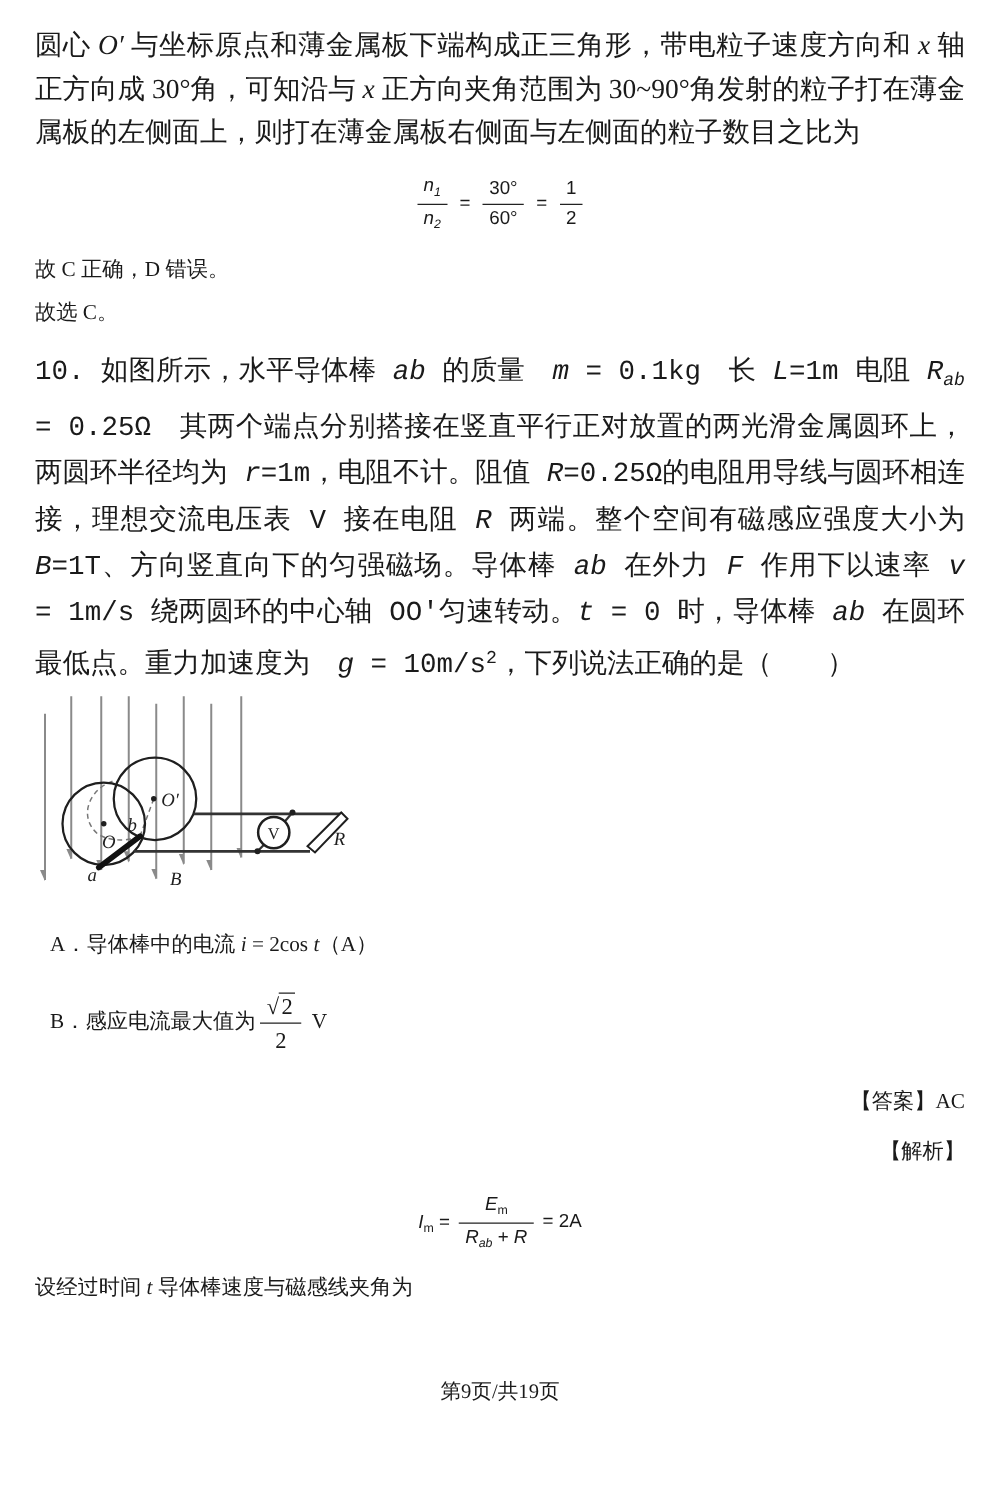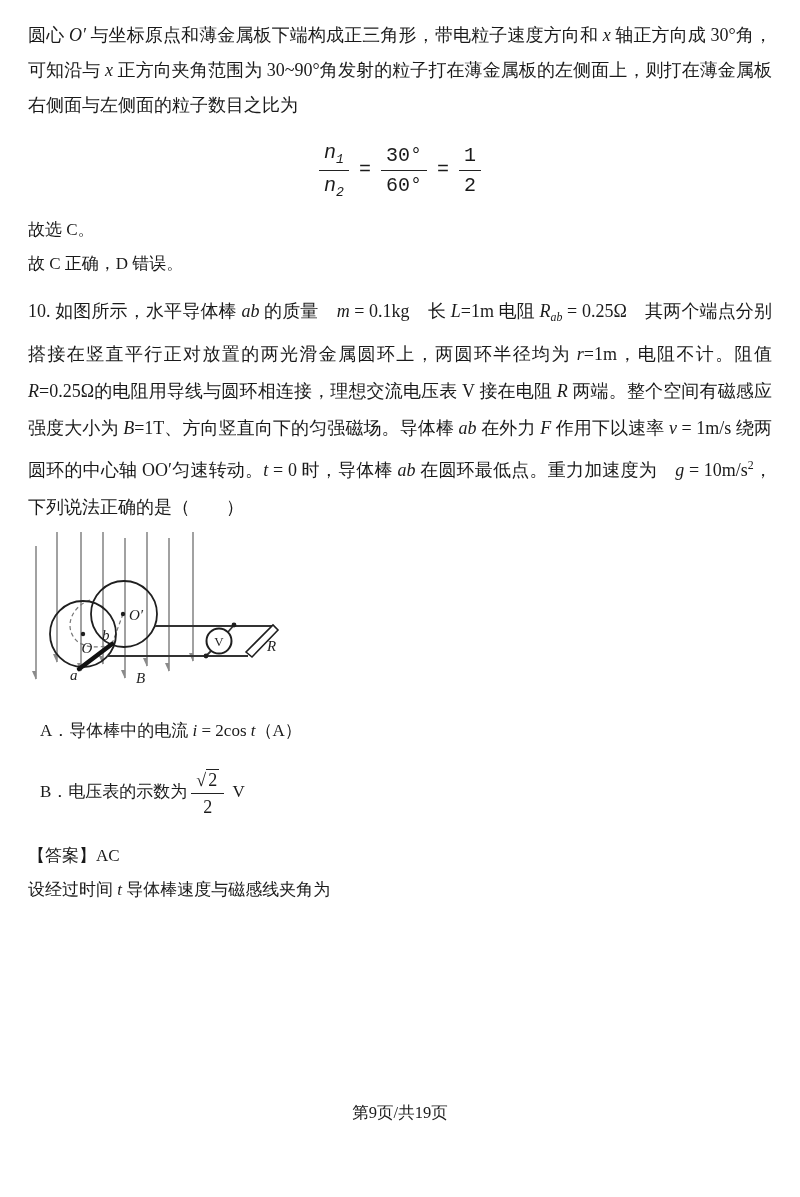--- a/index.html
+++ b/index.html
@@ -2,32 +2,32 @@
 <html><head>
 <meta charset="utf-8">
 <style>
   html,body{margin:0;padding:0;}
   body{
     width:800px;height:1197px;background:#ffffff;color:#1a1a1a;
     font-family:"Liberation Serif","DejaVu Serif",serif;
     overflow:hidden;position:relative;
   }
   .page{padding:18px 28px 0 28px;}
-  .para{margin:0;font-size:18px;line-height:35px;text-align:justify;}
-  .q10{line-height:37px;margin-top:12px;}
+  .para{margin:0;font-size:22px;line-height:35px;text-align:justify;}
+  .q10{line-height:37px;margin-top:12px;font-family:Liberation Mono, monospace;}
   .line{margin:0;font-size:17px;line-height:34px;}
-  .gapline{margin-top:6px;}
+  .gapline{margin-top:6px;text-align:right;}
   .r-t{font-style:normal;}
   .r-i{font-style:italic;}
   .r-sub{font-size:66%;vertical-align:-0.35em;}
   .r-isub{font-style:italic;font-size:66%;vertical-align:-0.35em;}
   .r-sup{font-size:66%;vertical-align:0.55em;}
   .formula{
-    text-align:center;font-size:20px;line-height:1.25;margin:16px 0 12px;
-    font-family:Liberation Mono, monospace;
+    text-align:center;font-size:15px;line-height:1.25;margin:16px 0 12px;
+    font-family:Liberation Sans, sans-serif;
   }
   .frac{display:inline-block;vertical-align:middle;text-align:center;margin:0 3px;}
   .fnum{display:block;border-bottom:1.4px solid #222;padding:1px 5px 2px;}
   .fden{display:block;padding:2px 5px 0;}
   .eq{margin:0 7px;}
   .sqrt-sym{margin-right:0;}
   .sqrt-rad{border-top:1.4px solid #222;padding:0 2px;}
   .opt{margin:12px;font-size:17px;line-height:37px;}
   .optB{line-height:1.25;padding:7px 0 8px;}
   .optB .frac{font-size:18px;margin:0 4px;}
@@ -41,22 +41,22 @@
 <body>
 
 <div class="page">
 
   <p class="para"><span class="r-t">圆心 </span><span class="r-i">O′</span><span class="r-t"> 与坐标原点和薄金属板下端构成正三角形，带电粒子速度方向和 </span><span class="r-i">x</span><span class="r-t"> 轴正方向成 30°角，可知沿与 </span><span class="r-i">x</span><span class="r-t"> 正方向夹角范围为 30~90°角发射的粒子打在薄金属板的左侧面上，则打在薄金属板右侧面与左侧面的粒子数目之比为</span></p>
 
   <div class="formula">
     <span class="frac"><span class="fnum"><span class="r-i">n</span><span class="r-isub">1</span></span><span class="fden"><span class="r-i">n</span><span class="r-isub">2</span></span></span><span class="eq">=</span><span class="frac"><span class="fnum">30°</span><span class="fden">60°</span></span><span class="eq">=</span><span class="frac"><span class="fnum">1</span><span class="fden">2</span></span>
   </div>
 
+  <p class="line">故 C 正确，D 错误。</p>
   <p class="line">故选 C。</p>
-  <p class="line">故 C 正确，D 错误。</p>
 
   <p class="para q10"><span class="r-t">10. 如图所示，水平导体棒 </span><span class="r-i">ab</span><span class="r-t"> 的质量　</span><span class="r-i">m</span><span class="r-t"> = 0.1kg　长 </span><span class="r-i">L</span><span class="r-t">=1m 电阻 </span><span class="r-i">R</span><span class="r-isub">ab</span><span class="r-t"> = 0.25Ω　其两个端点分别搭接在竖直平行正对放置的两光滑金属圆环上，两圆环半径均为 </span><span class="r-i">r</span><span class="r-t">=1m，电阻不计。阻值 </span><span class="r-i">R</span><span class="r-t">=0.25Ω的电阻用导线与圆环相连接，理想交流电压表 V 接在电阻 </span><span class="r-i">R</span><span class="r-t"> 两端。整个空间有磁感应强度大小为 </span><span class="r-i">B</span><span class="r-t">=1T、方向竖直向下的匀强磁场。导体棒 </span><span class="r-i">ab</span><span class="r-t"> 在外力 </span><span class="r-i">F</span><span class="r-t"> 作用下以速率 </span><span class="r-i">v</span><span class="r-t"> = 1m/s 绕两圆环的中心轴 OO′匀速转动。</span><span class="r-i">t</span><span class="r-t"> = 0 时，导体棒 </span><span class="r-i">ab</span><span class="r-t"> 在圆环最低点。重力加速度为　</span><span class="r-i">g</span><span class="r-t"> = 10m/s</span><span class="r-sup">2</span><span class="r-t">，下列说法正确的是（　　）</span></p>
 
   <div class="diagram">
     <svg width="320" height="170" viewBox="0 0 320 170">
       <defs>
         <marker id="ah" markerWidth="10" markerHeight="10" refX="8" refY="0" orient="auto" markerUnits="userSpaceOnUse">
           <path d="M0,-4 L9,0 L0,4 Z" fill="#8a8a8a"></path>
         </marker>
       </defs>
@@ -95,24 +95,28 @@
         <text x="105" y="90">O′</text>
         <text x="46" y="150">a</text>
         <text x="78" y="110">b</text>
         <text x="112" y="153">B</text>
         <text x="243" y="121">R</text>
       </g>
     </svg>
   </div>
 
   <p class="opt"><span class="r-t">A．导体棒中的电流 </span><span class="r-i">i</span><span class="r-t"> = 2cos </span><span class="r-i">t</span><span class="r-t">（A）</span></p>
-  <p class="opt optB"><span><span class="r-t">B．电压表的示数为</span></span><span class="frac"><span class="fnum"><span class="sqrt-sym">√</span><span class="sqrt-rad">2</span></span><span class="fden">2</span></span><span><span class="r-t"> V</span></span></p>
+  <p class="opt optB"><span><span class="r-t">B．感应电流最大值为</span></span><span class="frac"><span class="fnum"><span class="sqrt-sym">√</span><span class="sqrt-rad">2</span></span><span class="fden">2</span></span><span><span class="r-t"> V</span></span></p>
 
   <p class="line gapline">【答案】AC</p>
+  <p class="line gapline">【解析】</p>
 
 
 
+  <div class="formula">
+    <span><span class="r-i">I</span><span class="r-sub">m</span><span class="r-t"> = </span></span><span class="frac"><span class="fnum"><span class="r-i">E</span><span class="r-sub">m</span></span><span class="fden"><span class="r-i">R</span><span class="r-isub">ab</span><span class="r-t"> + </span><span class="r-i">R</span></span></span><span><span class="r-t"> = 2A</span></span>
+  </div>
 
   <p class="line"><span class="r-t">设经过时间 </span><span class="r-i">t</span><span class="r-t"> 导体棒速度与磁感线夹角为</span></p>
 
 </div>
 
 <div class="footer">第9页/共19页</div>
 
 </body></html>

